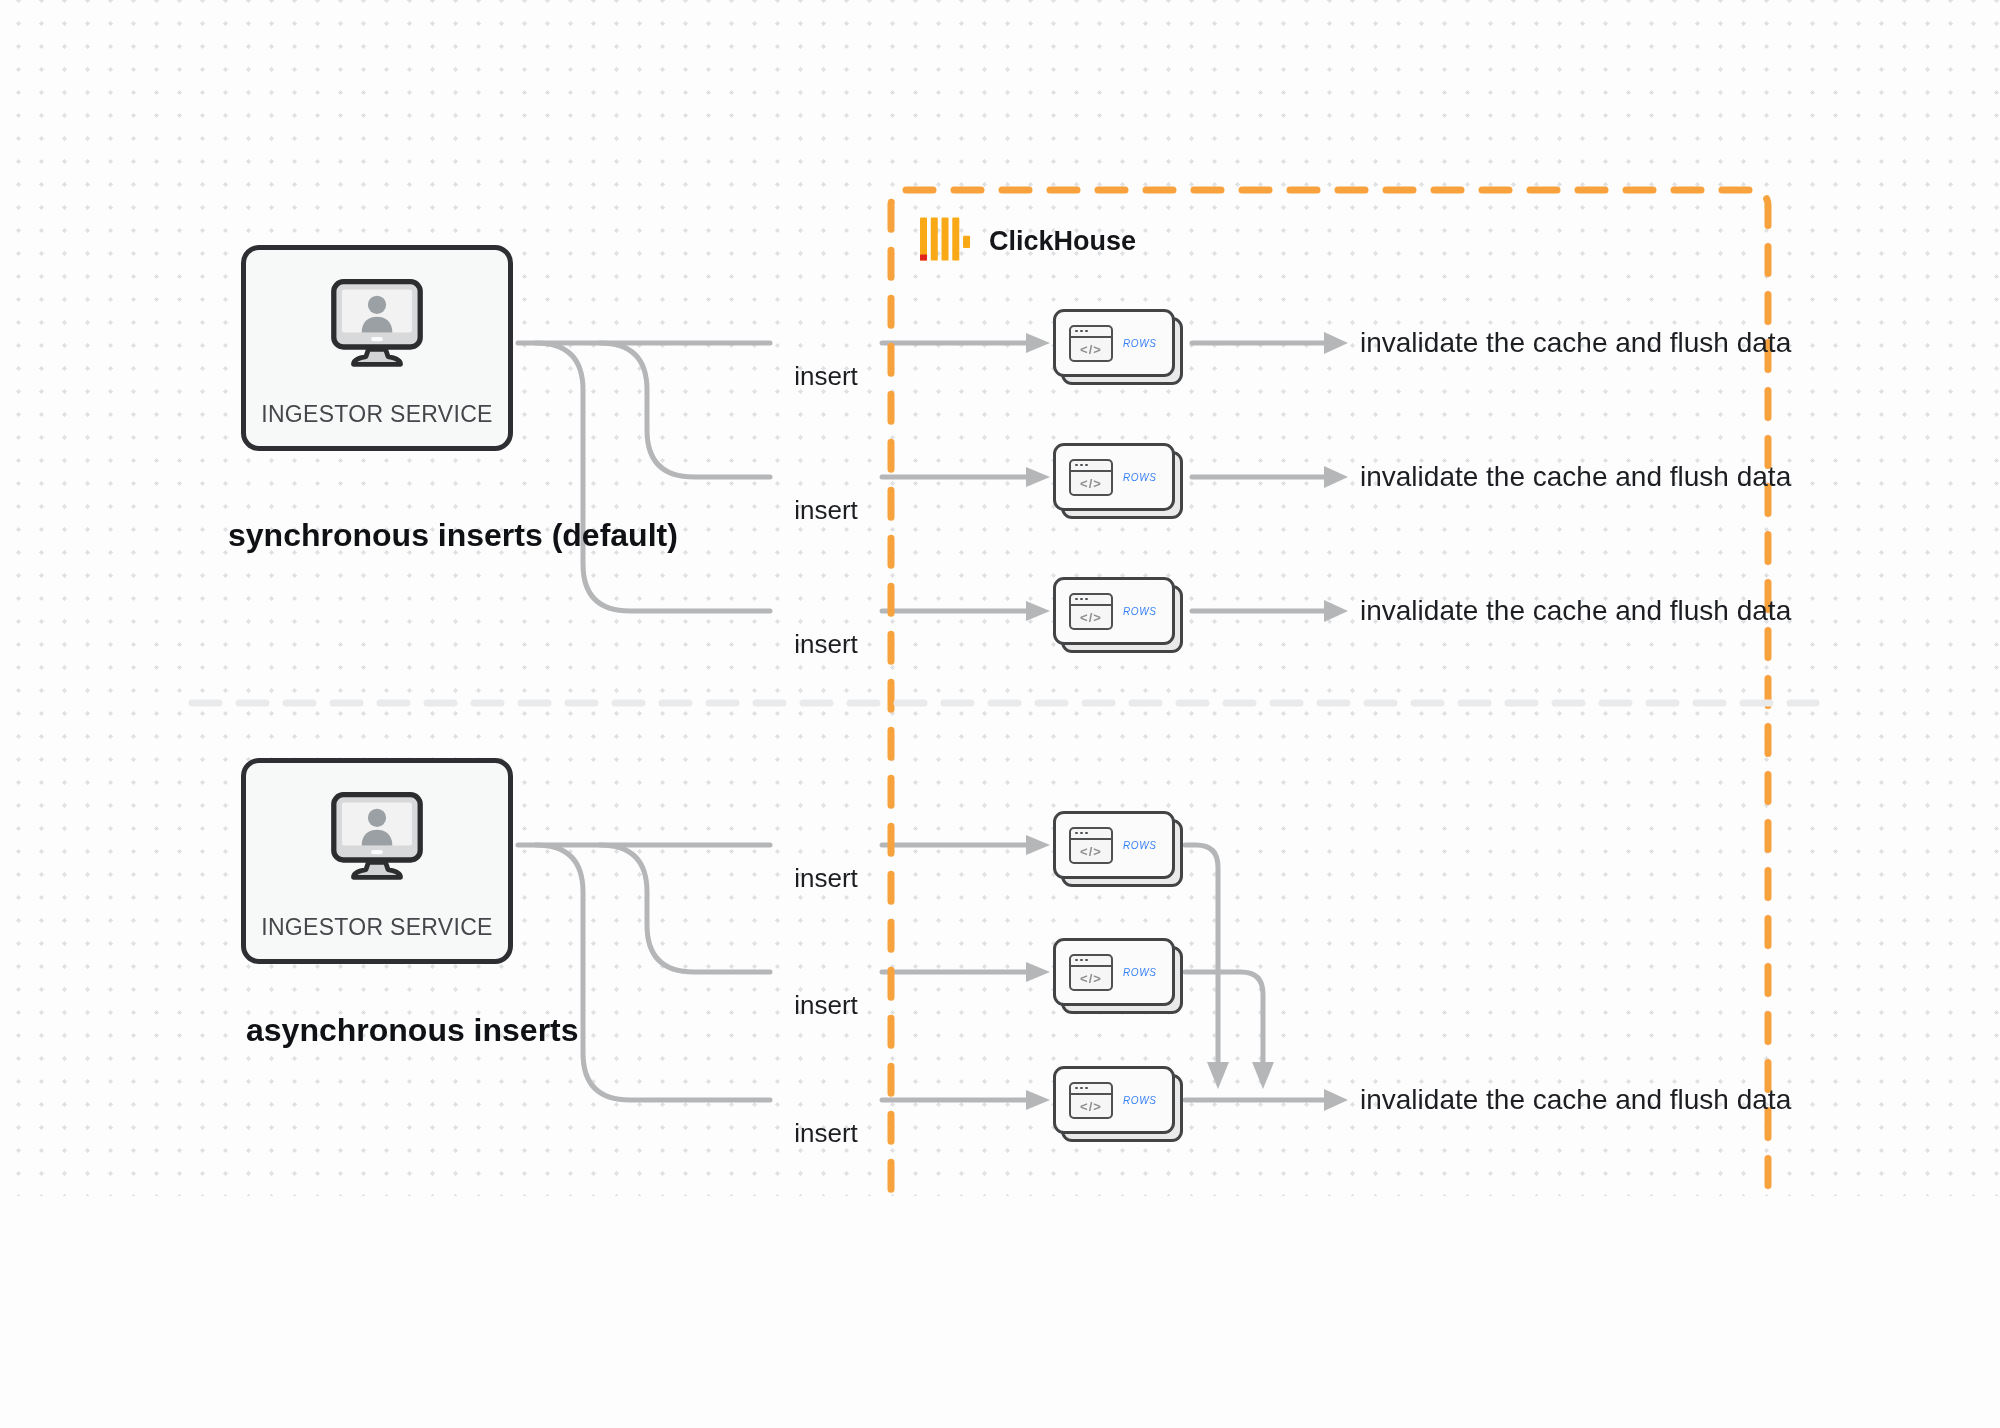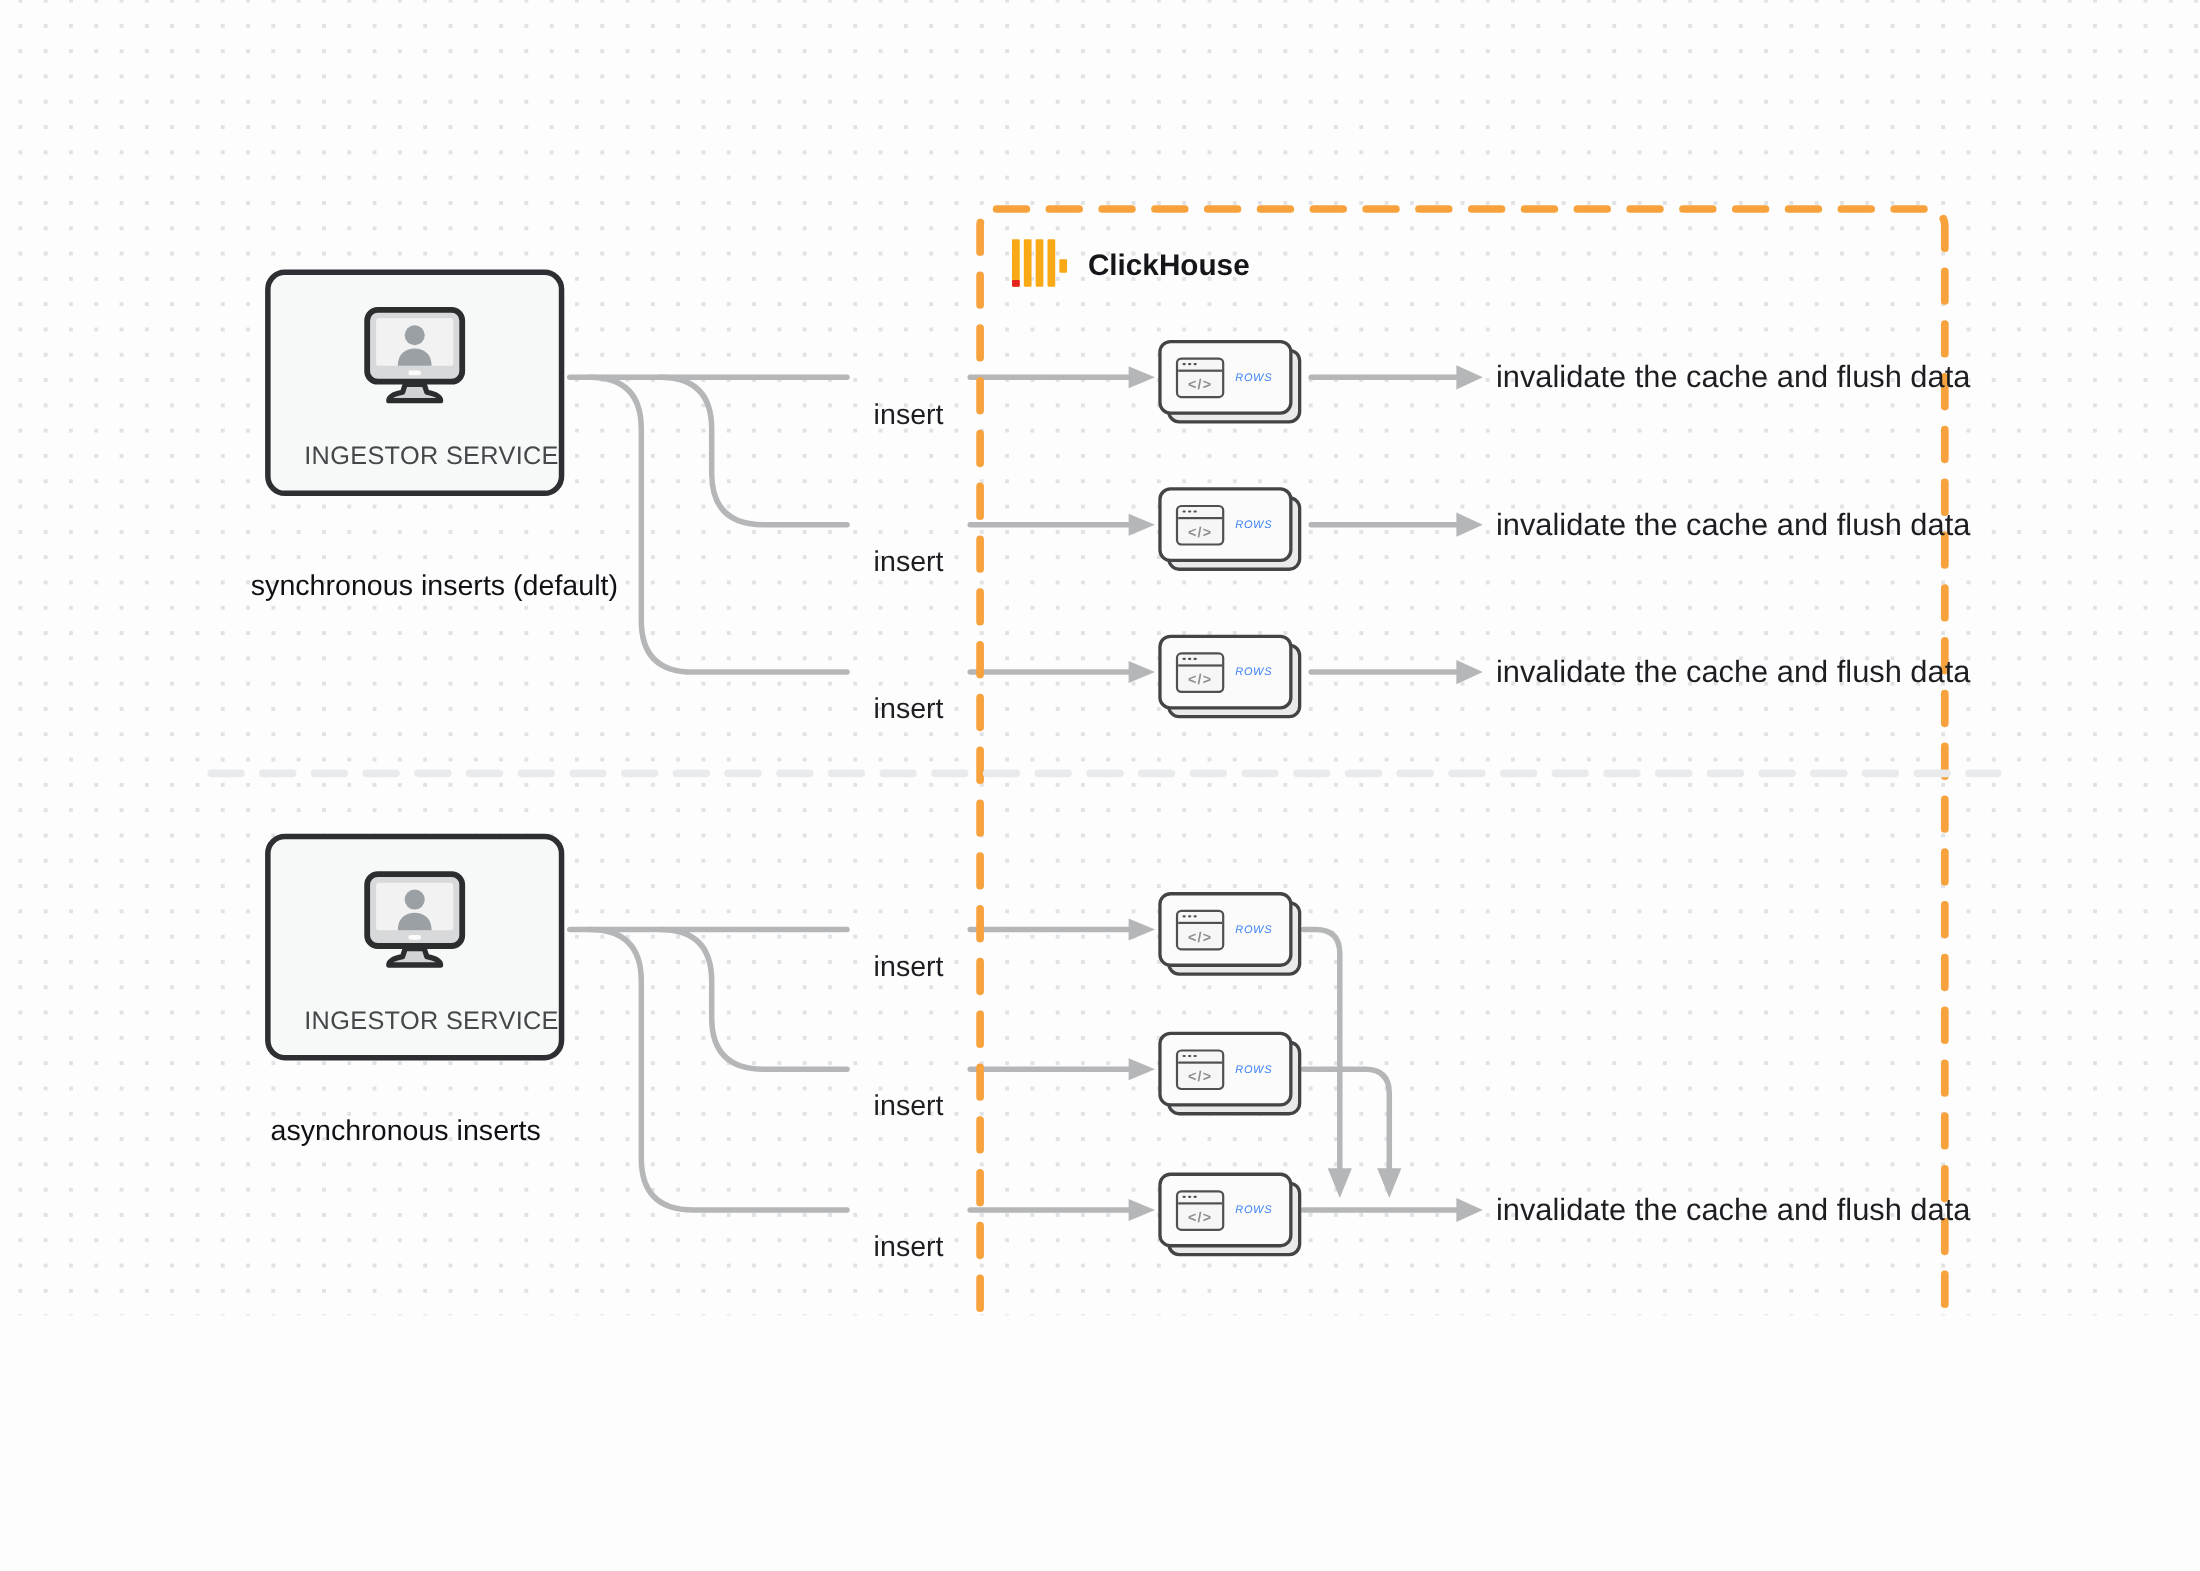--- a/index.html
+++ b/index.html
@@ -19,25 +19,25 @@
   .ahead{fill:#b5b6b7;stroke:none;}
   .ch-border{fill:none;stroke:#F8A23E;stroke-width:7;stroke-linecap:round;stroke-dasharray:27 21;}
   .divider{fill:none;stroke:#e9eaeb;stroke-width:7;stroke-linecap:round;stroke-dasharray:27 20;}
 
   .ingestor{
     position:absolute;width:272px;height:206px;box-sizing:border-box;
     background:#f7f8f8;border:5px solid #2d2f32;border-radius:18px;
   }
   .ingestor .mon{position:absolute;left:50%;top:26px;transform:translateX(-50%);}
   .ingestor-label{
-    position:absolute;left:0;right:0;bottom:18px;text-align:right;
+    position:absolute;left:0;right:0;bottom:18px;text-align:center;
     font-size:23px;color:#45474a;letter-spacing:.3px;
   }
 
-  .caption{position:absolute;font-size:26px;font-weight:normal;color:#0f1114;white-space:nowrap;}
+  .caption{position:absolute;font-size:32px;font-weight:bold;color:#0f1114;white-space:nowrap;}
 
   .insert-label{
     position:absolute;width:112px;text-align:center;height:36px;line-height:36px;
     font-size:26px;color:#1c1e21;margin-top:33px;
   }
   .result-label{
     position:absolute;height:36px;line-height:36px;font-size:28px;color:#1c1e21;white-space:nowrap;
   }
 
   .rows-card{position:absolute;width:122px;height:68px;}

